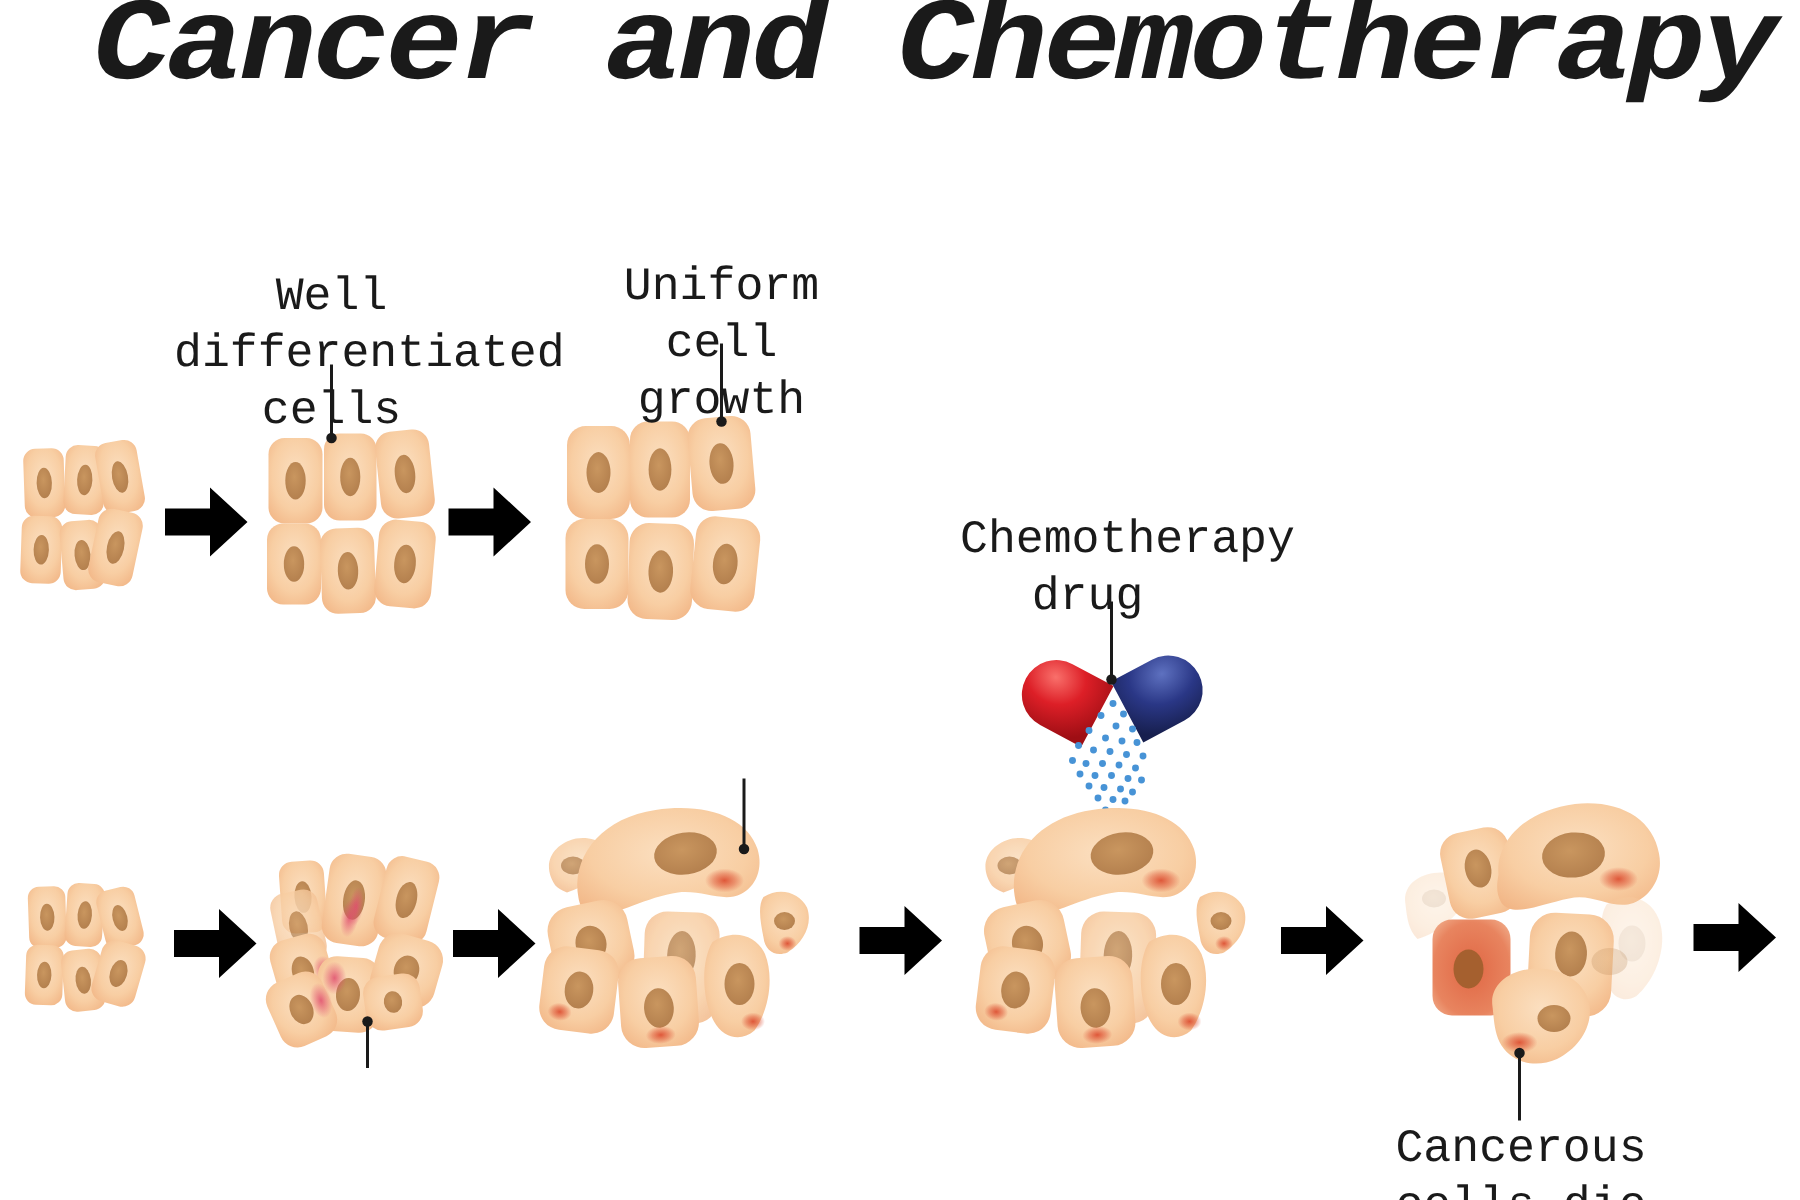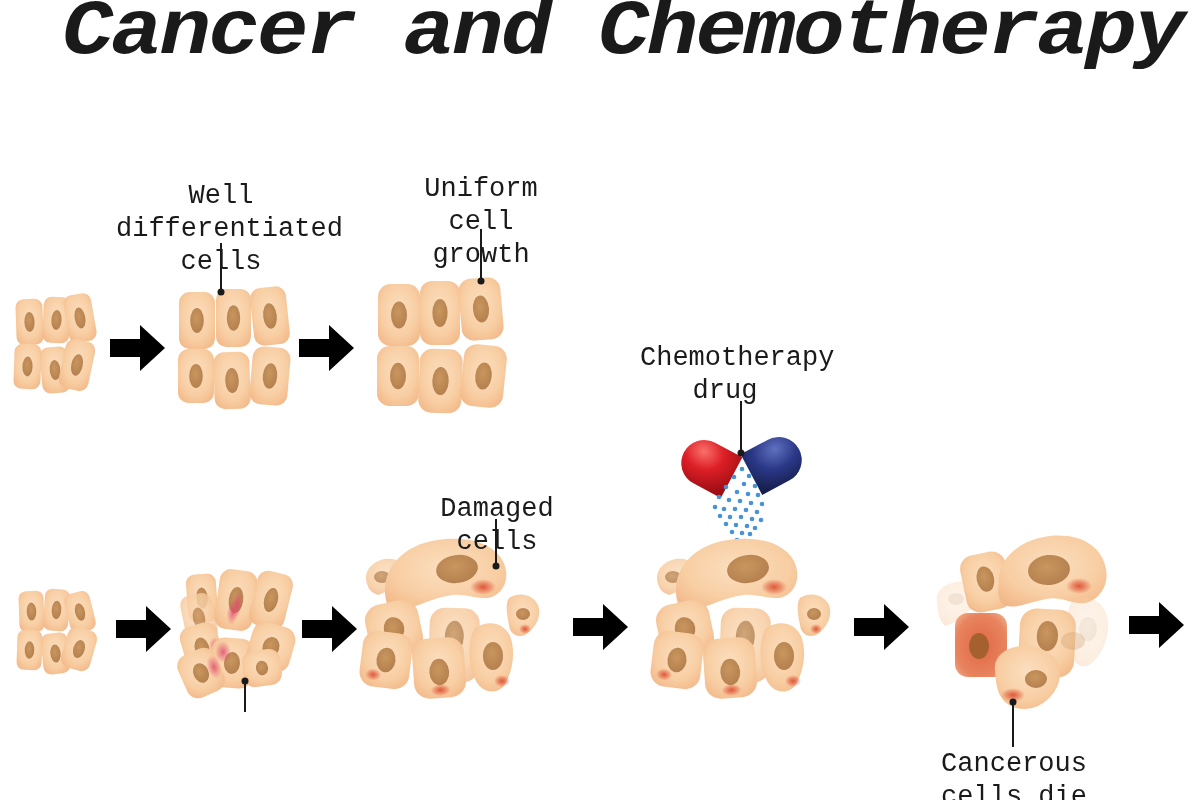--- a/index.html
+++ b/index.html
@@ -9,21 +9,21 @@
     font-family:Liberation Mono, monospace;
   }
   .title{
     position:absolute;left:62px;top:-12px;margin:0;
     font-size:78px;font-weight:bold;font-style:italic;letter-spacing:-2.5px;
     color:var(--text,#141414);white-space:nowrap;
     transform:scaleX(1.10);transform-origin:left center;
   }
   .label{
     position:absolute;text-align:center;
-    font-size:27px;line-height:1.22;color:var(--text,#1a1a1a);
+    font-size:31px;line-height:1.22;color:var(--text,#1a1a1a);
   }
   #art{position:absolute;left:0;top:0;}
   .arrow{fill:var(--arrow,#000000);}
   .pline{stroke:var(--text,#1a1a1a);stroke-width:2;}
   .pdot{fill:var(--text,#1a1a1a);}
   .dot{fill:var(--drug-particles,#4793D6);}
 </style>
 </head>
 <body>
 
@@ -402,16 +402,15 @@
         </g>
  <g>
           <line class="pline" x1="1013" y1="704" x2="1013" y2="747"></line>
           <circle class="pdot" cx="1013" cy="702" r="3.5"></circle>
         </g>
 </g>
     </svg>
 
   <div class="label" style="left:116px;top:180px;width:210px;">Well differentiated cells</div>
   <div class="label" style="left:406px;top:173px;width:150px;text-align:center;">Uniform cell growth</div>
-  <div class="label" style="left:397px;top:493px;width:200px;">Damaged cells</div>
   <div class="label" style="left:640px;top:342px;width:170px;">Chemotherapy drug</div>
   <div class="label" style="left:924px;top:748px;width:180px;">Cancerous cells die</div>
 </div>
 
 </body></html>

